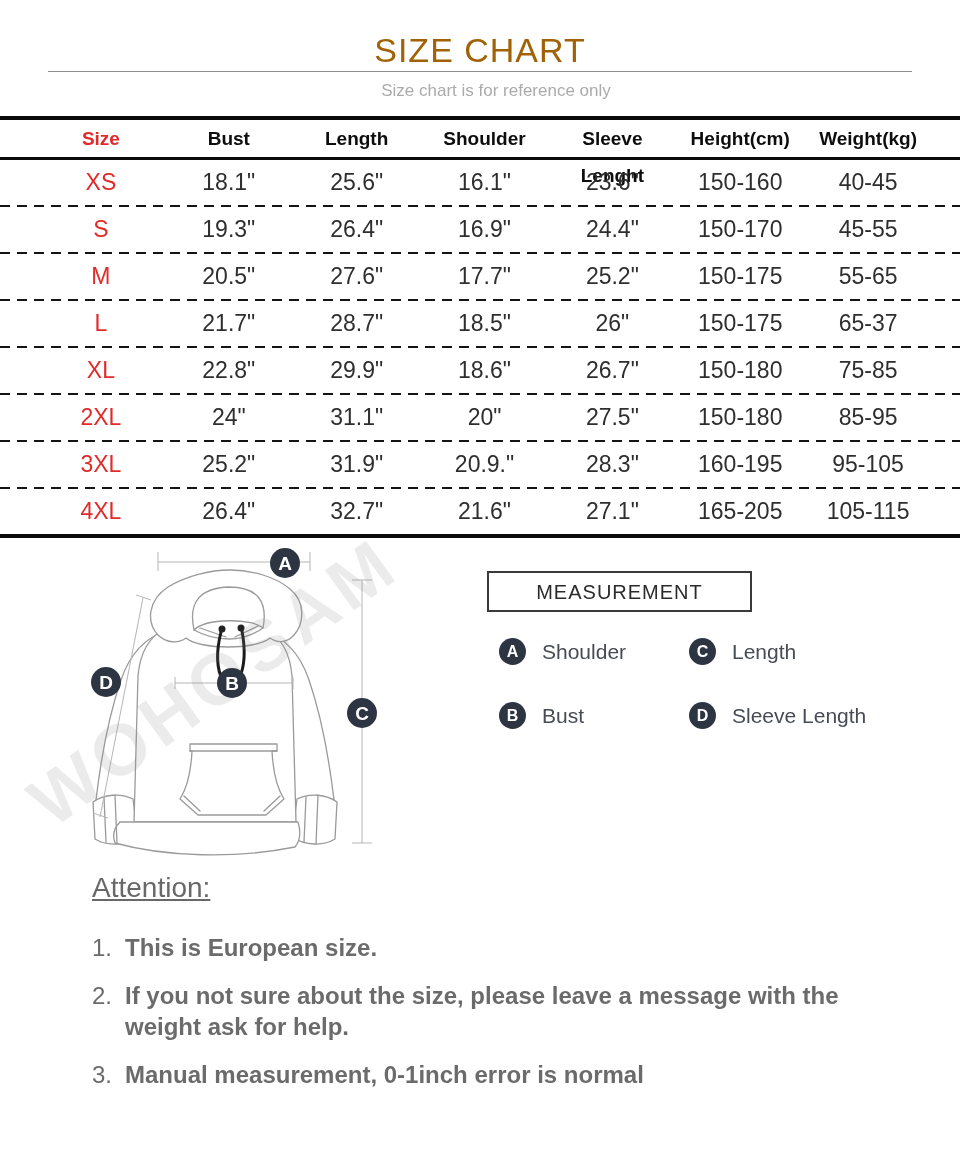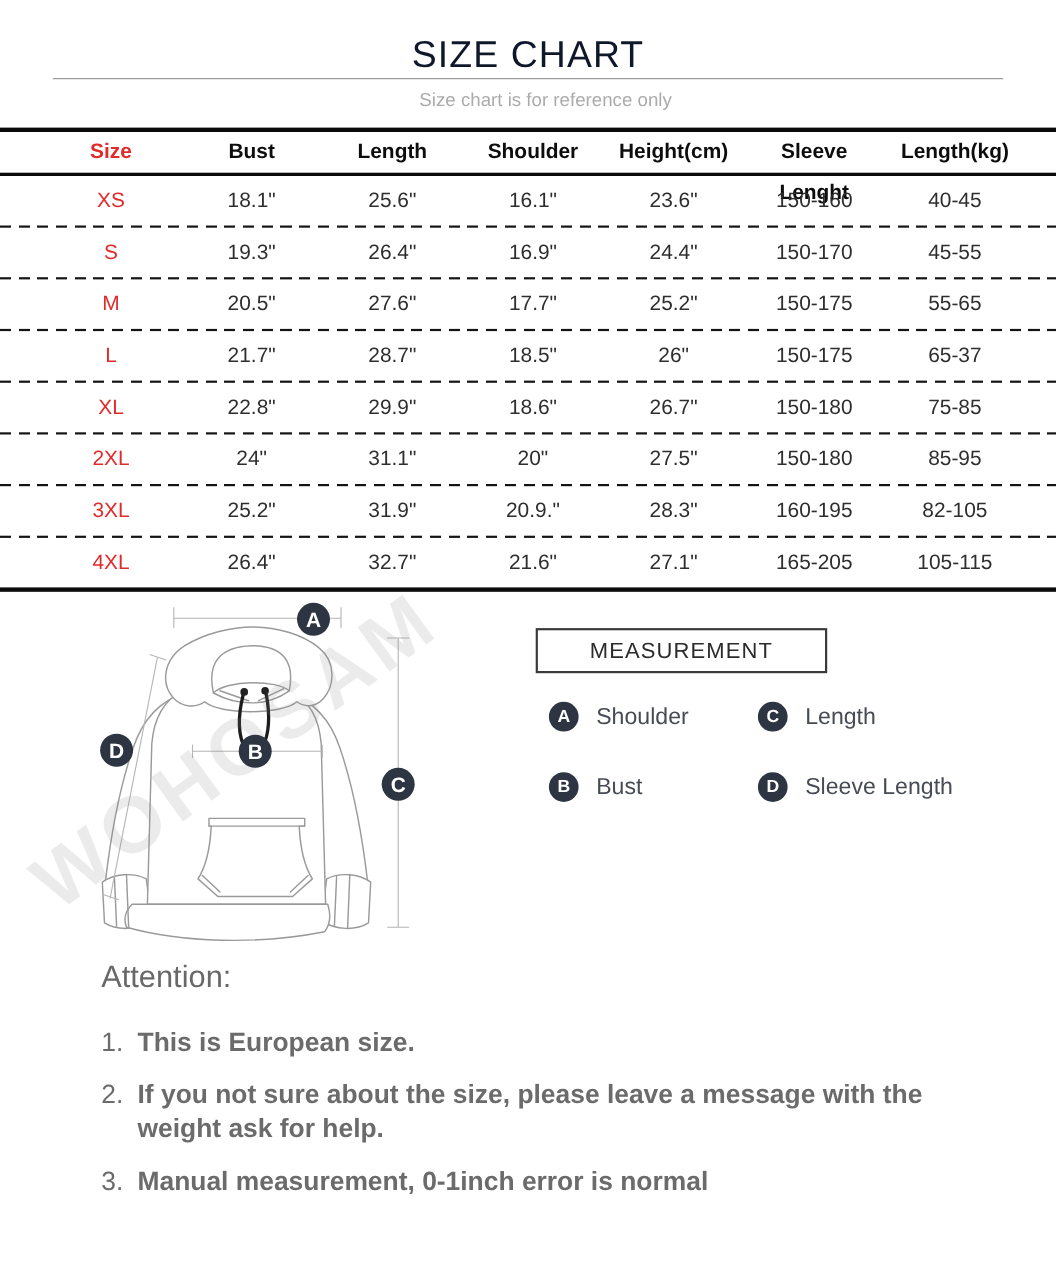--- a/index.html
+++ b/index.html
@@ -3,35 +3,35 @@
 <meta charset="utf-8">
 <style>
   * { margin:0; padding:0; box-sizing:border-box; }
   html,body { background:#ffffff; }
   body {
     width:960px; height:1159px; position:relative; overflow:hidden;
     font-family:"Liberation Sans", sans-serif; color:#2e2e2e;
   }
   
   .title { position:absolute; top:31px; left:0; width:100%; text-align:center;
-    font-size:34px; font-weight:400; color:#0f172a; letter-spacing:1px; }
+    font-size:34px; font-weight:400; color:#a16207; letter-spacing:1px; }
   .title-rule { position:absolute; top:71px; left:48px; right:48px; height:1px;
     background:#8f8f8f; }
   .subtitle { position:absolute; top:81px; left:0; width:100%; text-align:center;
     font-size:17px; color:#ababab;margin-left:16px; }
 
   
   .sizetable { position:absolute; top:116px; left:0; width:960px; }
   .t-row { display:flex; padding-left:37px; padding-right:28px; }
   .t-row .td { flex:1 1 0; text-align:center; }
   .t-head { border-top:4px solid #0a0a0a; border-bottom:3px solid #0a0a0a;
     height:44px; }
   .t-head .td { font-size:19px; font-weight:bold; color:#0d0d0d; line-height:37px; }
   .t-body-row { height:45px; }
-  .t-body-row .td { font-size:19px; color:#2e2e2e; line-height:45px; }
+  .t-body-row .td { font-size:23px; color:#2e2e2e; line-height:45px; }
   .red { color:#e12a2a !important; }
   .dash { height:2px; margin:0;
     background-image:repeating-linear-gradient(to right,#141414 0 10px,transparent 10px 17px); }
   .t-foot { height:0; border-bottom:4px solid #0a0a0a; }
 
   
   .measure { position:absolute; top:540px; left:0; width:960px; height:340px; }
   .diagram { position:absolute; top:0; left:0; }
   .m-box { position:absolute; left:487px; top:31px; width:265px; height:41px;
     border:2px solid #3a3a3a; text-align:center; line-height:38px;
@@ -39,42 +39,42 @@
   .legend { position:absolute; left:499px; top:98px; display:grid;
     grid-template-columns:190px auto; row-gap:37px; }
   .leg-item { display:flex; align-items:center; height:27px; }
   .leg-badge { width:27px; height:27px; border-radius:50%; background:#2d3442;
     color:#ffffff; font-size:16px; font-weight:bold; text-align:center;
     line-height:27px; flex:0 0 27px; }
   .leg-label { margin-left:16px; font-size:21px; color:#464b54; }
 
   
   .attention { position:absolute; top:872px; left:92px; width:800px; }
-  .att-head { font-size:28px; font-weight:400; color:#686868; margin-bottom:28px; }
+  .att-head { font-size:28px; font-weight:400; color:#686868; margin-bottom:28px;text-decoration:underline; }
   .att-item { display:flex; margin-bottom:17px; font-size:24px; color:#6b6b6b;
     line-height:31px; }
   .att-num { flex:0 0 33px; }
   .att-text { max-width:725px;font-weight:bold; }
 </style>
 </head>
 <body>
 
 <div class="title">SIZE CHART</div>
 <div class="title-rule"></div>
 <div class="subtitle">Size chart is for reference only</div>
 
 <div class="sizetable">
   <div class="t-row t-head">
     <div class="td red">Size</div>
     <div class="td">Bust</div>
     <div class="td">Length</div>
     <div class="td">Shoulder</div>
+    <div class="td">Sleeve Lenght</div>
     <div class="td">Height(cm)</div>
-    <div class="td">Sleeve Lenght</div>
-    <div class="td">Length(kg)</div>
+    <div class="td">Weight(kg)</div>
   </div>
 
   <div class="t-row t-body-row">
     <div class="td red">XS</div>
     <div class="td">18.1"</div>
     <div class="td">25.6"</div>
     <div class="td">16.1"</div>
     <div class="td">23.6"</div>
     <div class="td">150-160</div>
     <div class="td">40-45</div>
@@ -136,21 +136,21 @@
   </div>
   <div class="dash"></div>
 
   <div class="t-row t-body-row">
     <div class="td red">3XL</div>
     <div class="td">25.2"</div>
     <div class="td">31.9"</div>
     <div class="td">20.9."</div>
     <div class="td">28.3"</div>
     <div class="td">160-195</div>
-    <div class="td">82-105</div>
+    <div class="td">95-105</div>
   </div>
   <div class="dash"></div>
 
   <div class="t-row t-body-row">
     <div class="td red">4XL</div>
     <div class="td">26.4"</div>
     <div class="td">32.7"</div>
     <div class="td">21.6"</div>
     <div class="td">27.1"</div>
     <div class="td">165-205</div>

